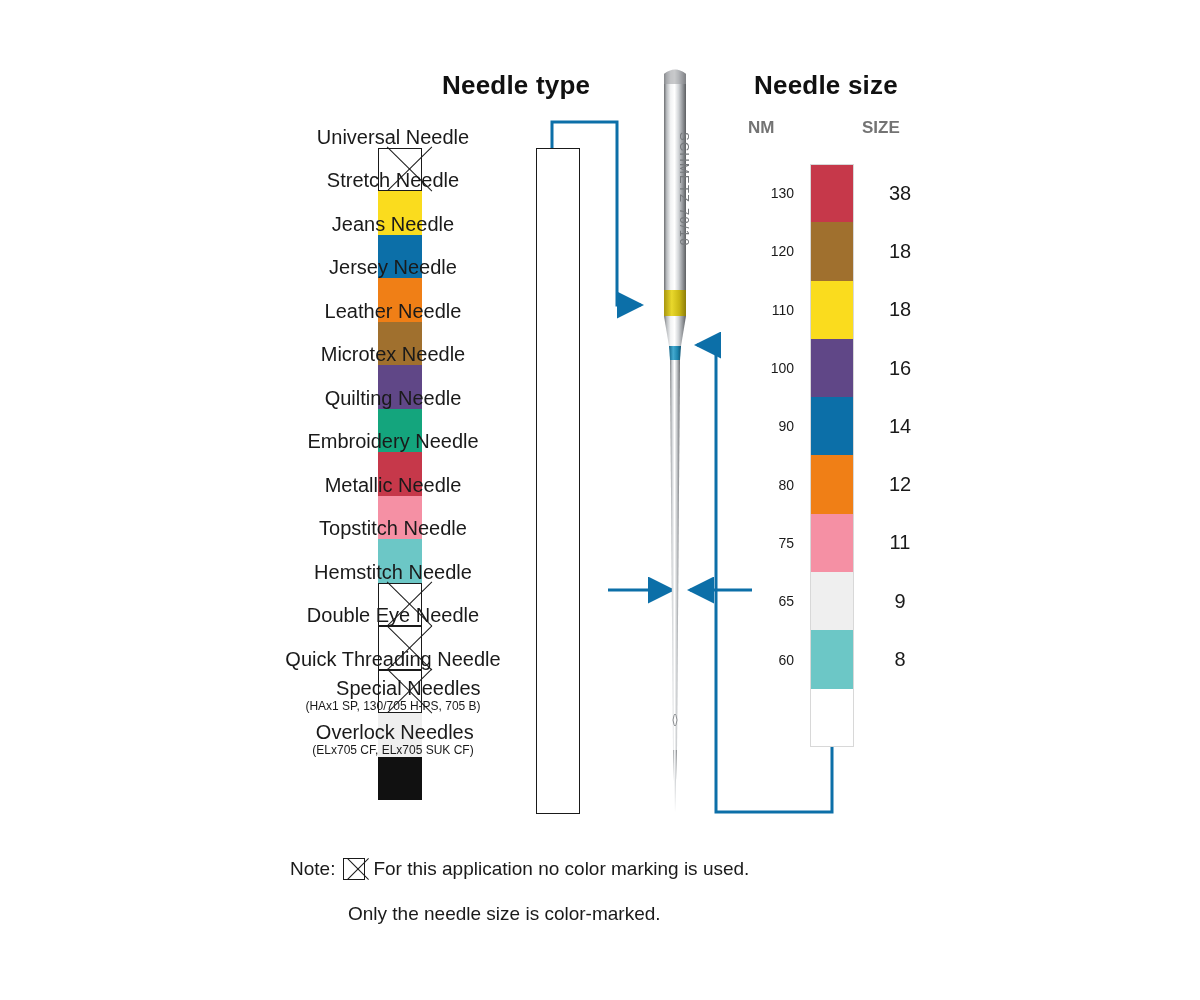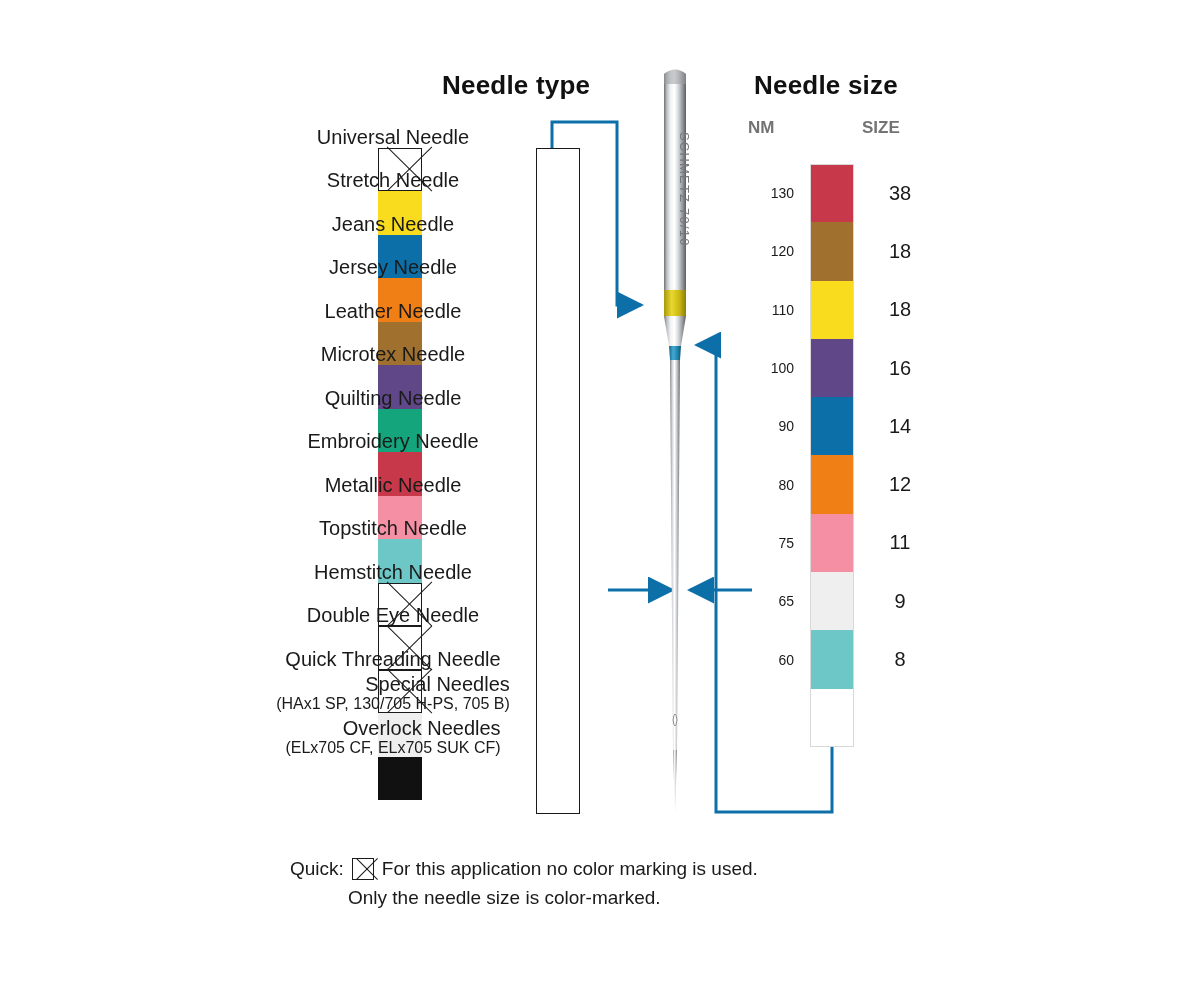--- a/index.html
+++ b/index.html
@@ -56,21 +56,21 @@
   .type-label {
     font-size: 20px;
     color: #1a1a1a;
     text-align: right;
     line-height: 1.05;
     padding-right: 14px;
     white-space: nowrap;
   }
   .type-label .sub {
     display: block;
-    font-size: 16px;
+    font-size: 12px;
     color: #1a1a1a;
     margin-top: 1px;
   }
   .swatch-cell {
     width: 44px;
     height: 43.5px;
     flex: 0 0 44px;
     position: relative;
   }
   .swatch {
@@ -188,20 +188,21 @@
     line-height: 1.5;
   }
   #note .line1 {
     display: flex;
     align-items: center;
     white-space: nowrap;
   }
   #note .line2 {
     padding-left: 58px;
     white-space: nowrap;
+    margin-top: 16px;
   }
   .note-box {
     display: inline-block;
     position: relative;
     width: 22px;
     height: 22px;
     border: 1px solid #1a1a1a;
     box-sizing: border-box;
     margin: 0 8px;
     vertical-align: middle;
@@ -453,18 +454,18 @@
       <div class="size-swatch-cell">
         <div class="size-swatch" style="background: rgb(108, 199, 198);"></div>
       </div>
       <div class="sz">8</div>
     </div>
   </div>
 <div id="size-swatch-outline"></div>
 
 <div id="note">
   <div class="line1">
-    <span>Quick:</span>
+    <span>Note:</span>
     <span class="note-box"></span>
     <span>For this application no color marking is used.</span>
   </div>
   <div class="line2">Only the needle size is color-marked.</div>
 </div>
 
 </body></html>

